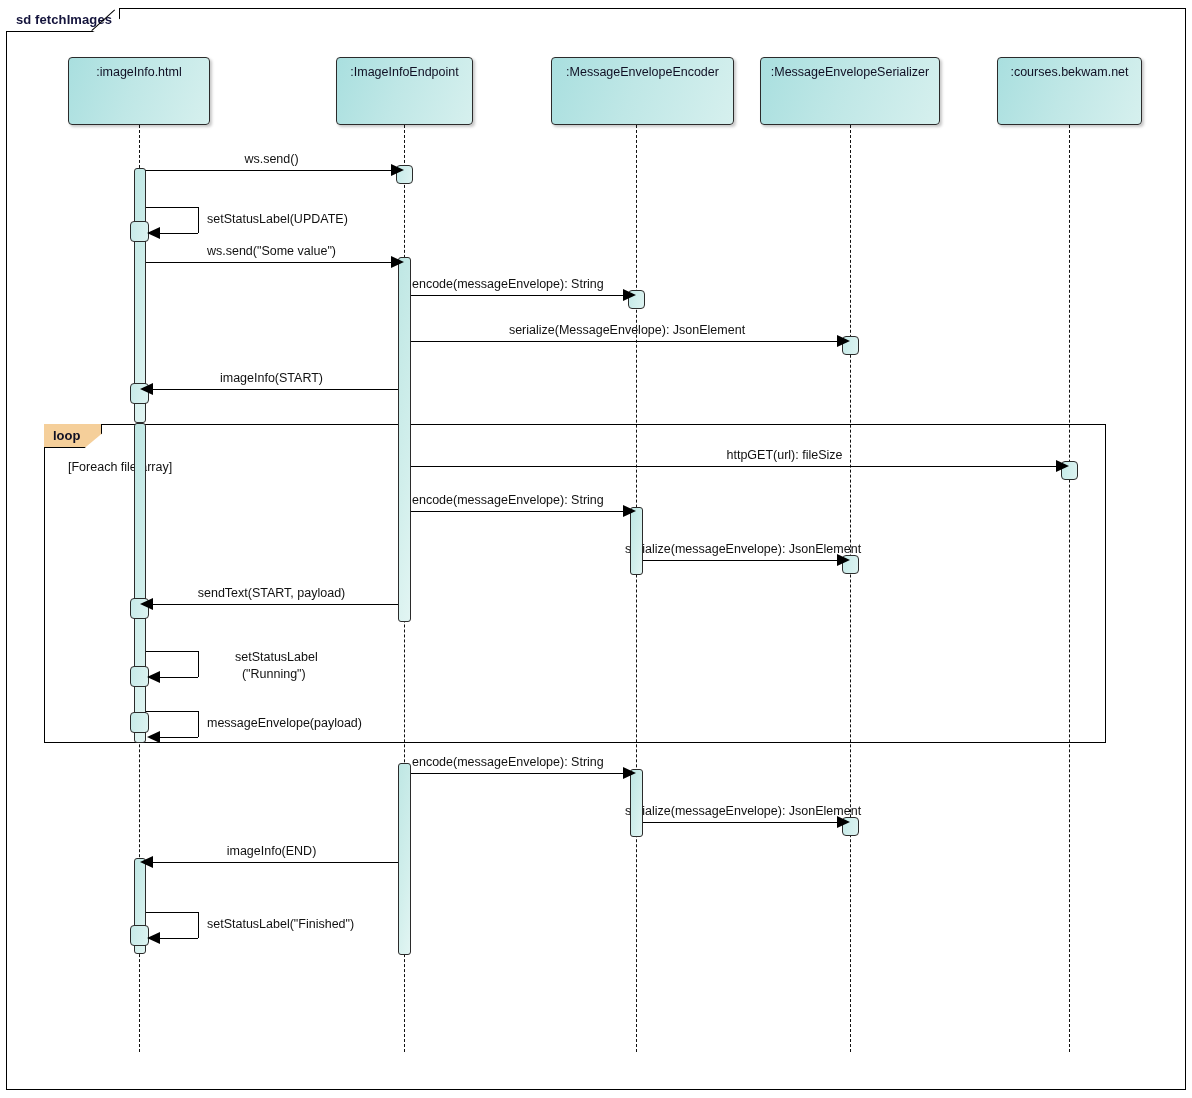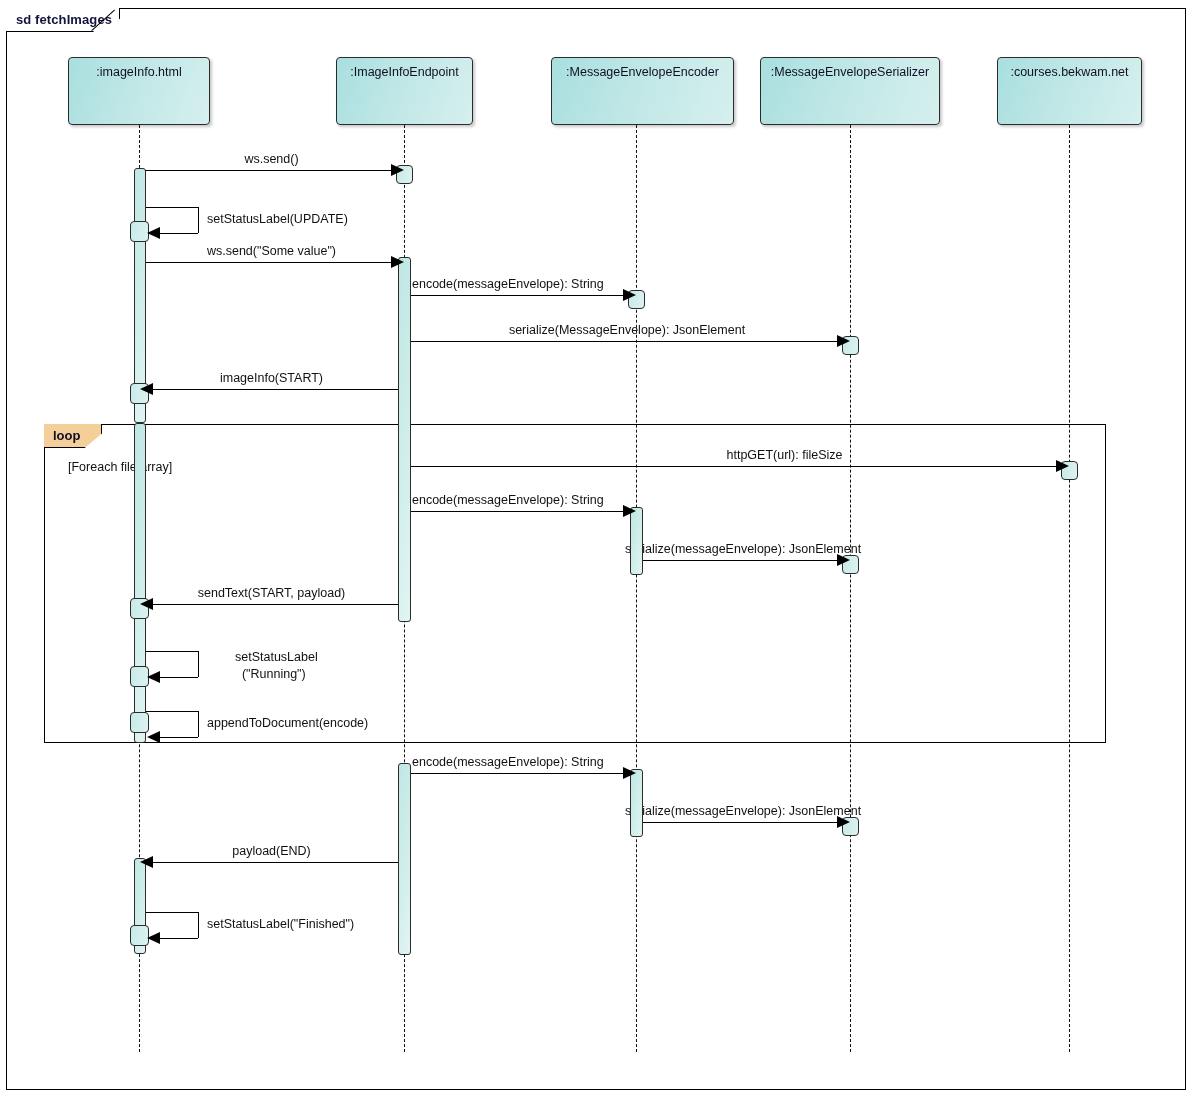--- a/index.html
+++ b/index.html
@@ -143,30 +143,30 @@
       <div class="msg" style="left: 160px; top: 677px; width: 38px;"></div>
       <div class="arrow l" style="left: 147px; top: 671px; z-index: 8;"></div>
       <div class="lbl" style="left: 207px; top: 649px; margin-left: 28px;">
         <div style="white-space: pre;">setStatusLabel</div>
         <div style="white-space: pre;">  ("Running")</div>
       </div>
       <div class="msg" style="left: 146px; top: 711px; width: 52px;"></div>
       <div class="msg" style="left: 198px; top: 711px; width: 0px; height: 26px; border-top: none; border-right: 1.3px solid rgb(0, 0, 0);"></div>
       <div class="msg" style="left: 160px; top: 737px; width: 38px;"></div>
       <div class="arrow l" style="left: 147px; top: 731px; z-index: 8;"></div>
-      <div class="lbl" style="left: 207px; top: 715px;">appendToDocument(encode)</div>
+      <div class="lbl" style="left: 207px; top: 715px;">messageEnvelope(payload)</div>
       <div class="msg" style="left: 404px; top: 773px; width: 223px;"></div>
       <div class="arrow r" style="top: 767px; left: 623px; z-index: 8;"></div>
       <div class="lbl" style="top: 754px; left: 412px;">encode(messageEnvelope): String</div>
       <div class="msg" style="left: 636px; top: 822px; width: 205px;"></div>
       <div class="arrow r" style="top: 816px; left: 837px; z-index: 8;"></div>
       <div class="lbl c" style="top: 803px; left: 743px;">serialize(messageEnvelope): JsonElement</div>
       <div class="msg" style="left: 148px; top: 862px; width: 256px;"></div>
       <div class="arrow l" style="top: 856px; left: 140px; z-index: 8;"></div>
-      <div class="lbl c" style="top: 843px; left: 271.5px;">payload(END)</div>
+      <div class="lbl c" style="top: 843px; left: 271.5px;">imageInfo(END)</div>
       <div class="msg" style="left: 146px; top: 912px; width: 52px;"></div>
       <div class="msg" style="left: 198px; top: 912px; width: 0px; height: 26px; border-top: none; border-right: 1.3px solid rgb(0, 0, 0);"></div>
       <div class="msg" style="left: 160px; top: 938px; width: 38px;"></div>
       <div class="arrow l" style="left: 147px; top: 932px; z-index: 8;"></div>
       <div class="lbl" style="left: 207px; top: 916px;">setStatusLabel("Finished")</div>
     </div>
 
 <div class="sd-tag-clip" style="left: 92px; top: 30px; width: 31px; height: 0px; background: transparent; transform: rotate(-42deg);"></div>
   </div>
 

